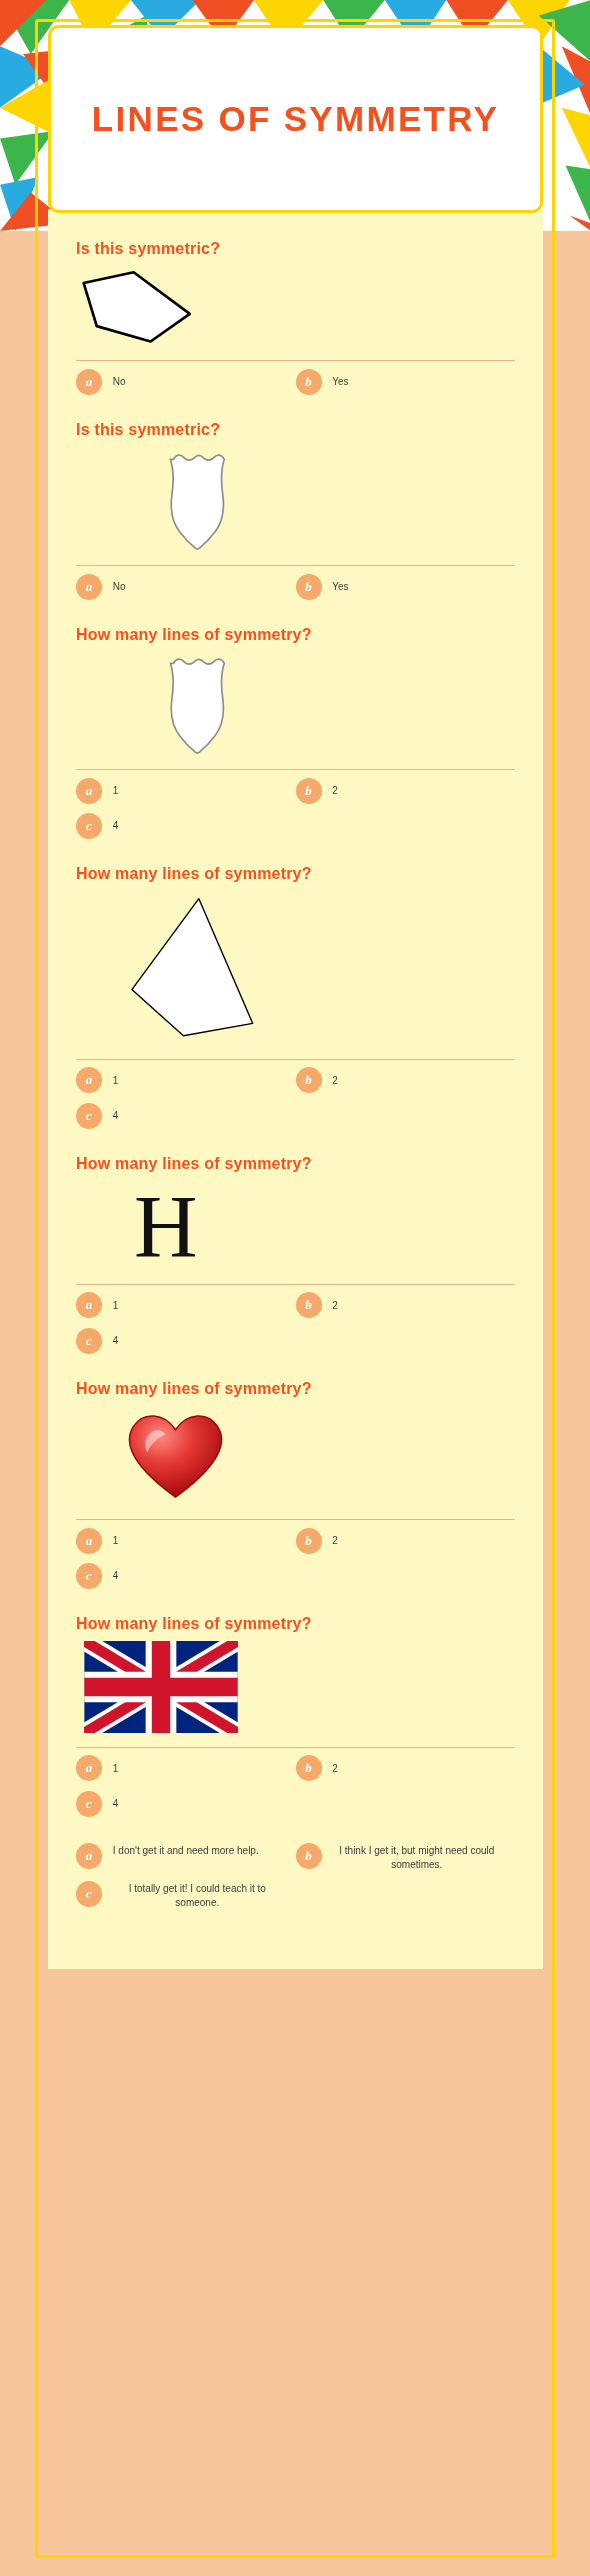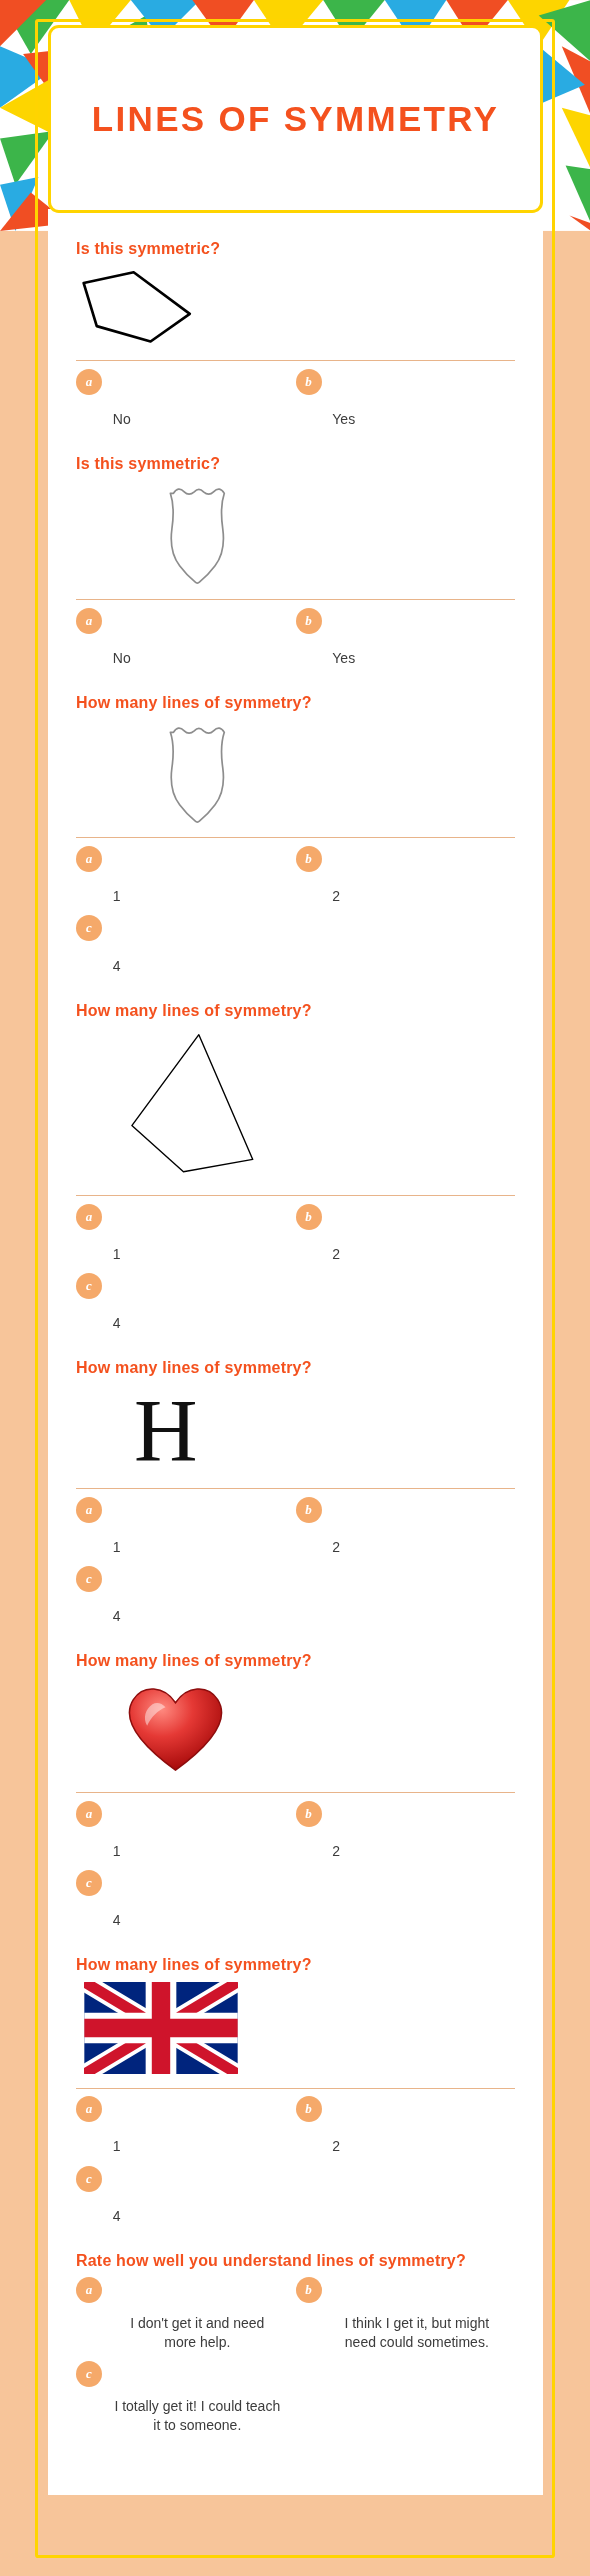--- a/index.html
+++ b/index.html
@@ -64,21 +64,21 @@
     text-transform: uppercase;
     font-family: "Liberation Sans", sans-serif;
   }
 
   
   .sheet {
     position: absolute;
     left: 48px;
     top: 209px;
     width: 495px;
-    background: #ffffff;
+    background: #fef9c3;
     padding: 14px 28px 31px 28px;
     z-index: 4;
   }
 
   .question-block {
     padding-top: 17px;
   }
   .q-title {
     color: #f4511e;
     font-size: 16px;
@@ -119,26 +119,25 @@
     font-size: 13px;
     font-style: italic;
     font-weight: bold;
     display: flex;
     align-items: center;
     justify-content: center;
     margin-right: 10.8px;
     font-family: "Liberation Serif", serif;
   }
   .answer-text {
-    font-size: 14px;
+    font-size: 10px;
     color: #3c3c3c;
     line-height: 1.35;
     padding-top: 6.2px;
     max-width: 169px;
-    margin-top: 35px;
   }
   .rate .answer-text { padding-top: 1.5px; text-align: center; }
 
   
   .tail { height: 20px; }
 </style>
 </head>
 <body>
 
 <div id="page">
@@ -347,21 +346,20 @@
           <div class="answer-text">2</div>
         </div>
         <div class="answer">
           <div class="bullet">c</div>
           <div class="answer-text">4</div>
         </div>
       </div>
     </div>
 
     <div class="question-block">
-      <div class="q-title">Rate how well you understand lines of symmetry?</div>
       <div class="answers rate">
         <div class="answer">
           <div class="bullet">a</div>
           <div class="answer-text">I don't get it and need more help.</div>
         </div>
         <div class="answer">
           <div class="bullet">b</div>
           <div class="answer-text">I think I get it, but might need could sometimes.</div>
         </div>
         <div class="answer">

